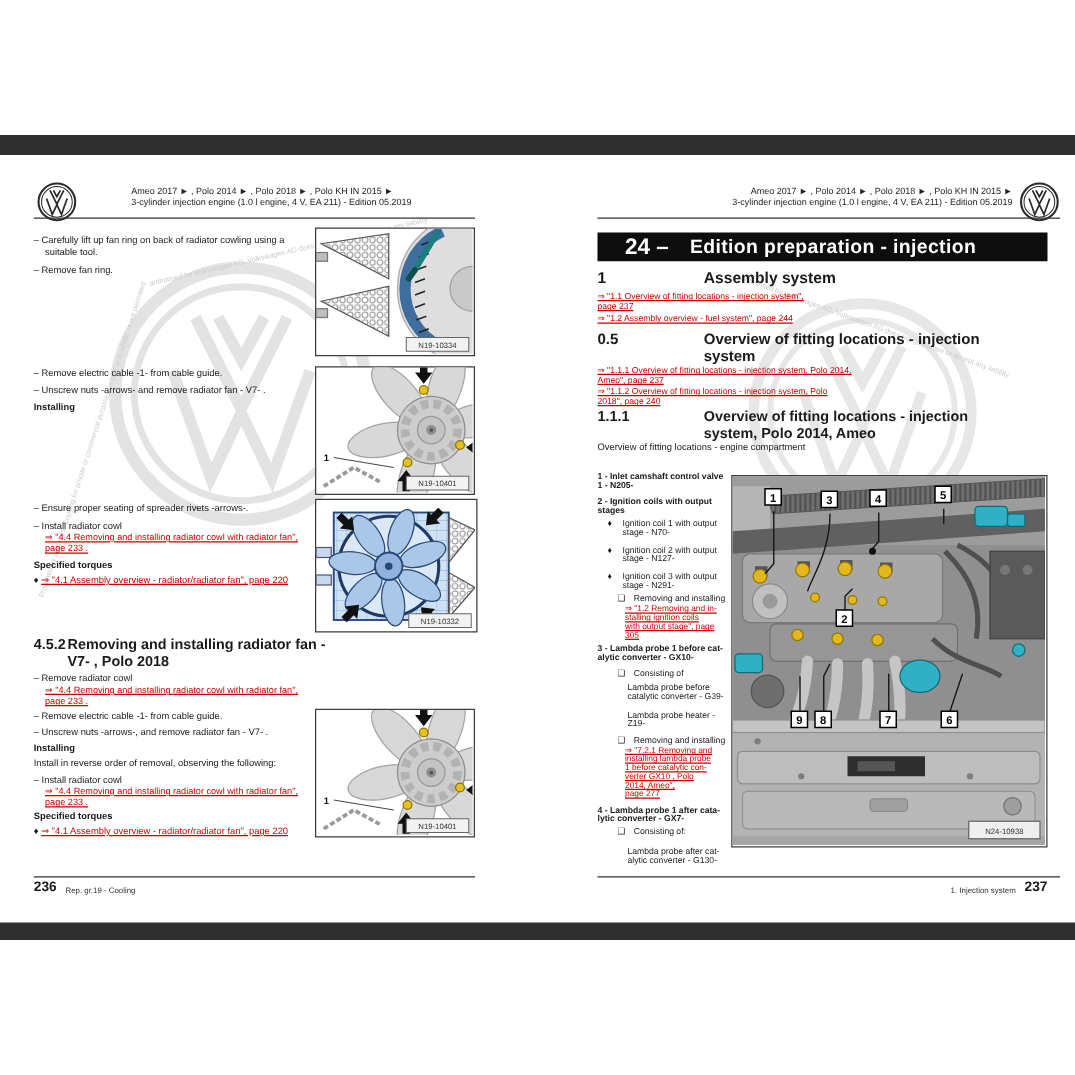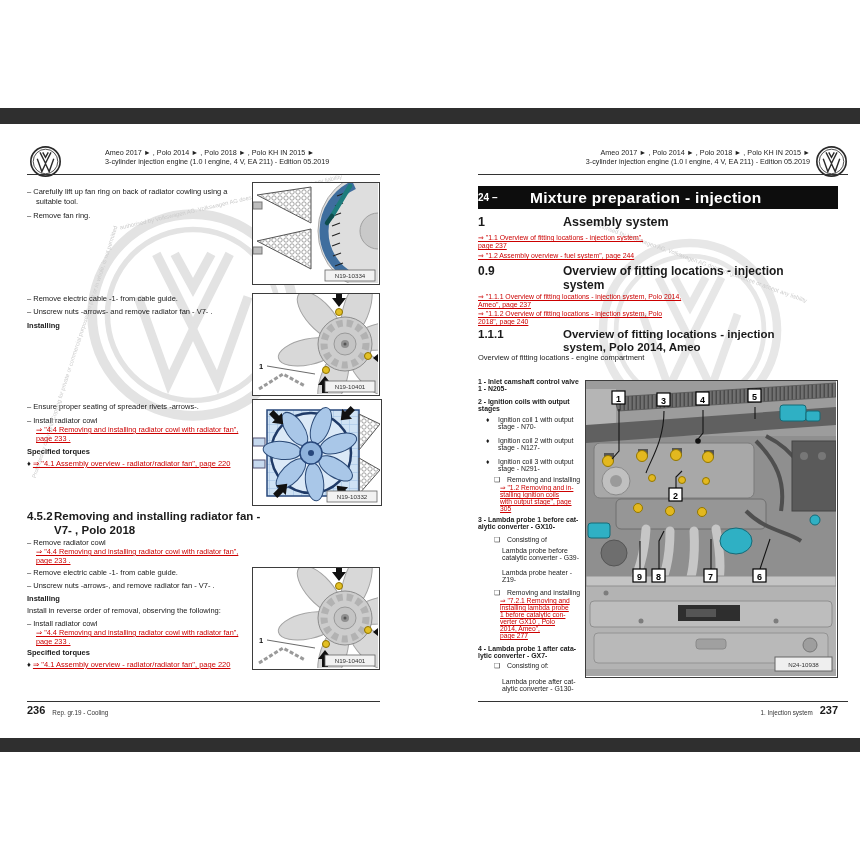--- a/index.html
+++ b/index.html
@@ -17,21 +17,21 @@
   .bold{font-weight:bold}
   .red{color:#cc0000;text-decoration:underline}
   .lnk{position:absolute;font-size:7.3px;line-height:9.4px;white-space:pre-line;width:234px;z-index:2;padding-left:9px}
   .h452{position:absolute;font-weight:bold;font-size:11.5px;line-height:13.5px;z-index:2}
   .h452 .num{position:absolute;left:0;top:0}
   .h452 .ttl{position:absolute;left:27px;top:0;width:300px;white-space:pre-line}
   .fig{position:absolute;border:1.6px solid #3d3d3d;background:#fff;box-sizing:border-box;z-index:3}
   .fig svg{display:block}
   
   .banner{position:absolute;top:39px;left:0;width:360px;height:23px;background:#0d0d0d;color:#fff;display:flex;align-items:center;z-index:2}
-  .banner .num{font-weight:bold;font-size:10px;margin-left:0;width:52px}
+  .banner .num{font-weight:bold;font-size:18px;margin-left:22px;width:52px}
   .banner .ttl{font-weight:bold;font-size:15.5px;letter-spacing:.3px}
   .rh{position:absolute;font-weight:bold;z-index:2}
   .rh .num{position:absolute;left:0;top:0}
   .rh .ttl{position:absolute;left:85px;top:0;width:280px;white-space:pre-line}
   .rl{position:absolute;font-size:6.9px;line-height:8.4px;width:250px;white-space:pre-line;z-index:2}
   .subt{position:absolute;font-weight:normal;font-size:7.5px;z-index:2}
   .it{position:absolute;white-space:pre-line;font-size:6.9px;line-height:7.35px;width:120px;z-index:2}
   .it .mk{position:absolute;top:0}
   .itlnk{position:absolute;font-size:6.7px;line-height:7.05px;width:105px;white-space:pre-line;z-index:2}
   
@@ -265,32 +265,32 @@
       <circle cx="18" cy="18" r="16" stroke="#2a2a2a" stroke-width="1.8"></circle>
       <circle cx="18" cy="18" r="13.4" stroke="#2a2a2a" stroke-width="0.9"></circle>
       <path d="M12,8 L18,20 L24,8 M15,8 L18,13.5 L21,8" stroke="#2a2a2a" stroke-width="1.5"></path>
       <path d="M9,15 L14,29 L18,20.5 L22,29 L27,15" stroke="#2a2a2a" stroke-width="1.5"></path>
     </svg>
   </div>
   <div class="hdr-rule" style="width:370px"></div>
 
   <div class="banner">
     <span class="num">24 –</span>
-    <span class="ttl">Mixture preparation - injection</span>
+    <span class="ttl">Edition preparation - injection</span>
   </div>
 
   <div class="rh" style="top:68px;font-size:12.5px">
     <span class="num">1</span>
     <span class="ttl">Assembly system</span>
   </div>
   <div class="rl red" style="top:87px">⇒ "1.1 Overview of fitting locations - injection system",
 page 237</div>
   <div class="rl red" style="top:105px">⇒ "1.2 Assembly overview - fuel system", page 244</div>
   <div class="rh" style="top:118px;font-size:12px;line-height:13.5px">
-    <span class="num">0.9</span>
+    <span class="num">0.5</span>
     <span class="ttl">Overview of fitting locations - injection
 system</span>
   </div>
   <div class="rl red" style="top:146px">⇒ "1.1.1 Overview of fitting locations - injection system, Polo 2014,
 Ameo", page 237</div>
   <div class="rl red" style="top:163px">⇒ "1.1.2 Overview of fitting locations - injection system, Polo
 2018", page 240</div>
   <div class="rh" style="top:181px;font-size:11.5px;line-height:13px">
     <span class="num">1.1.1</span>
     <span class="ttl">Overview of fitting locations - injection

